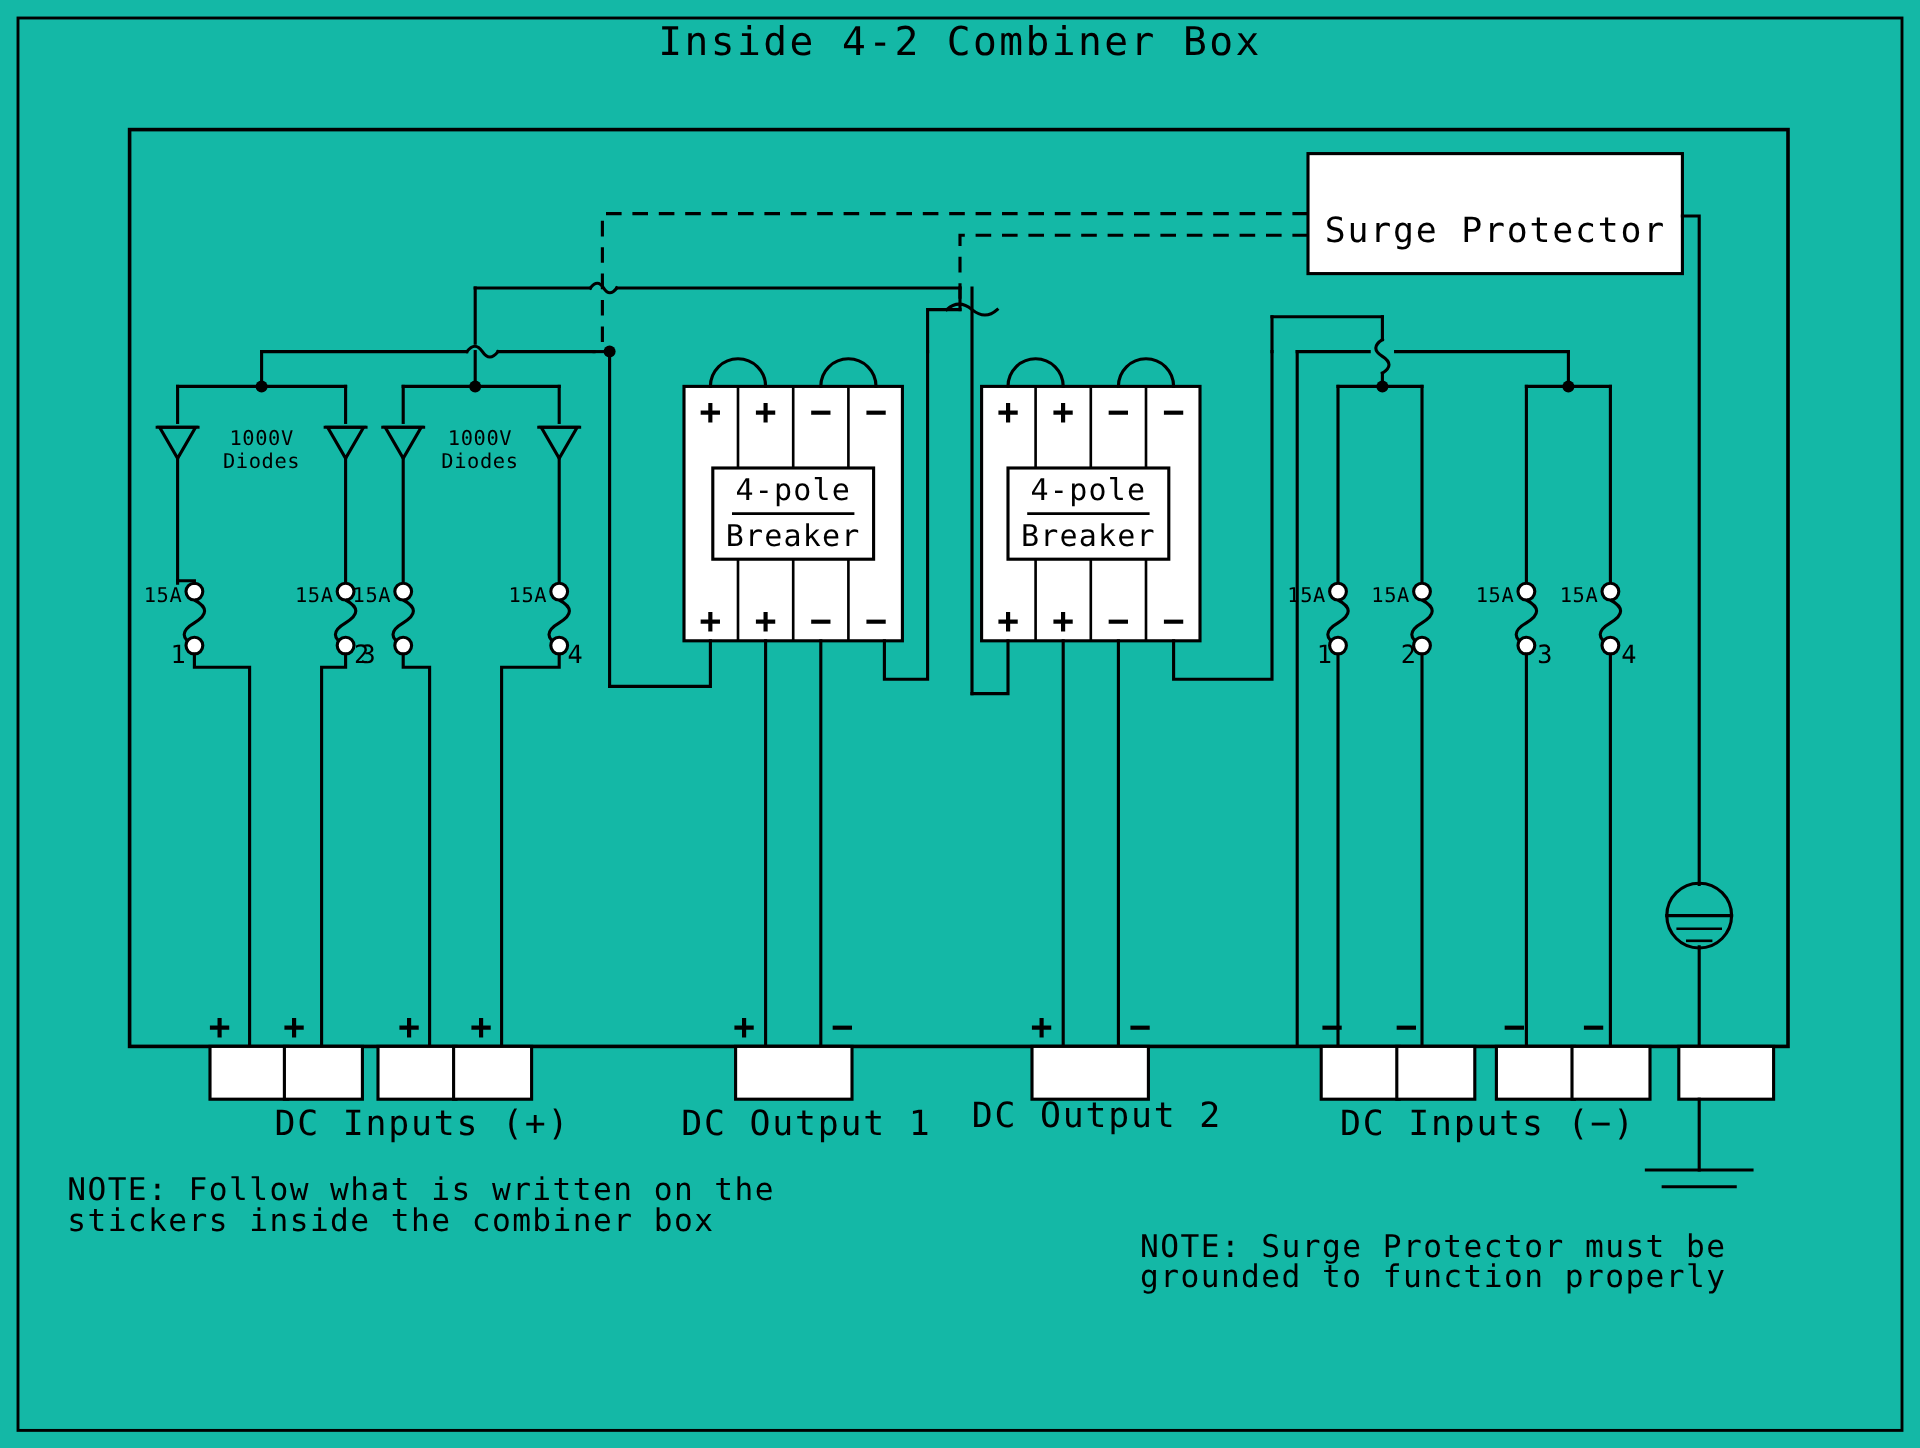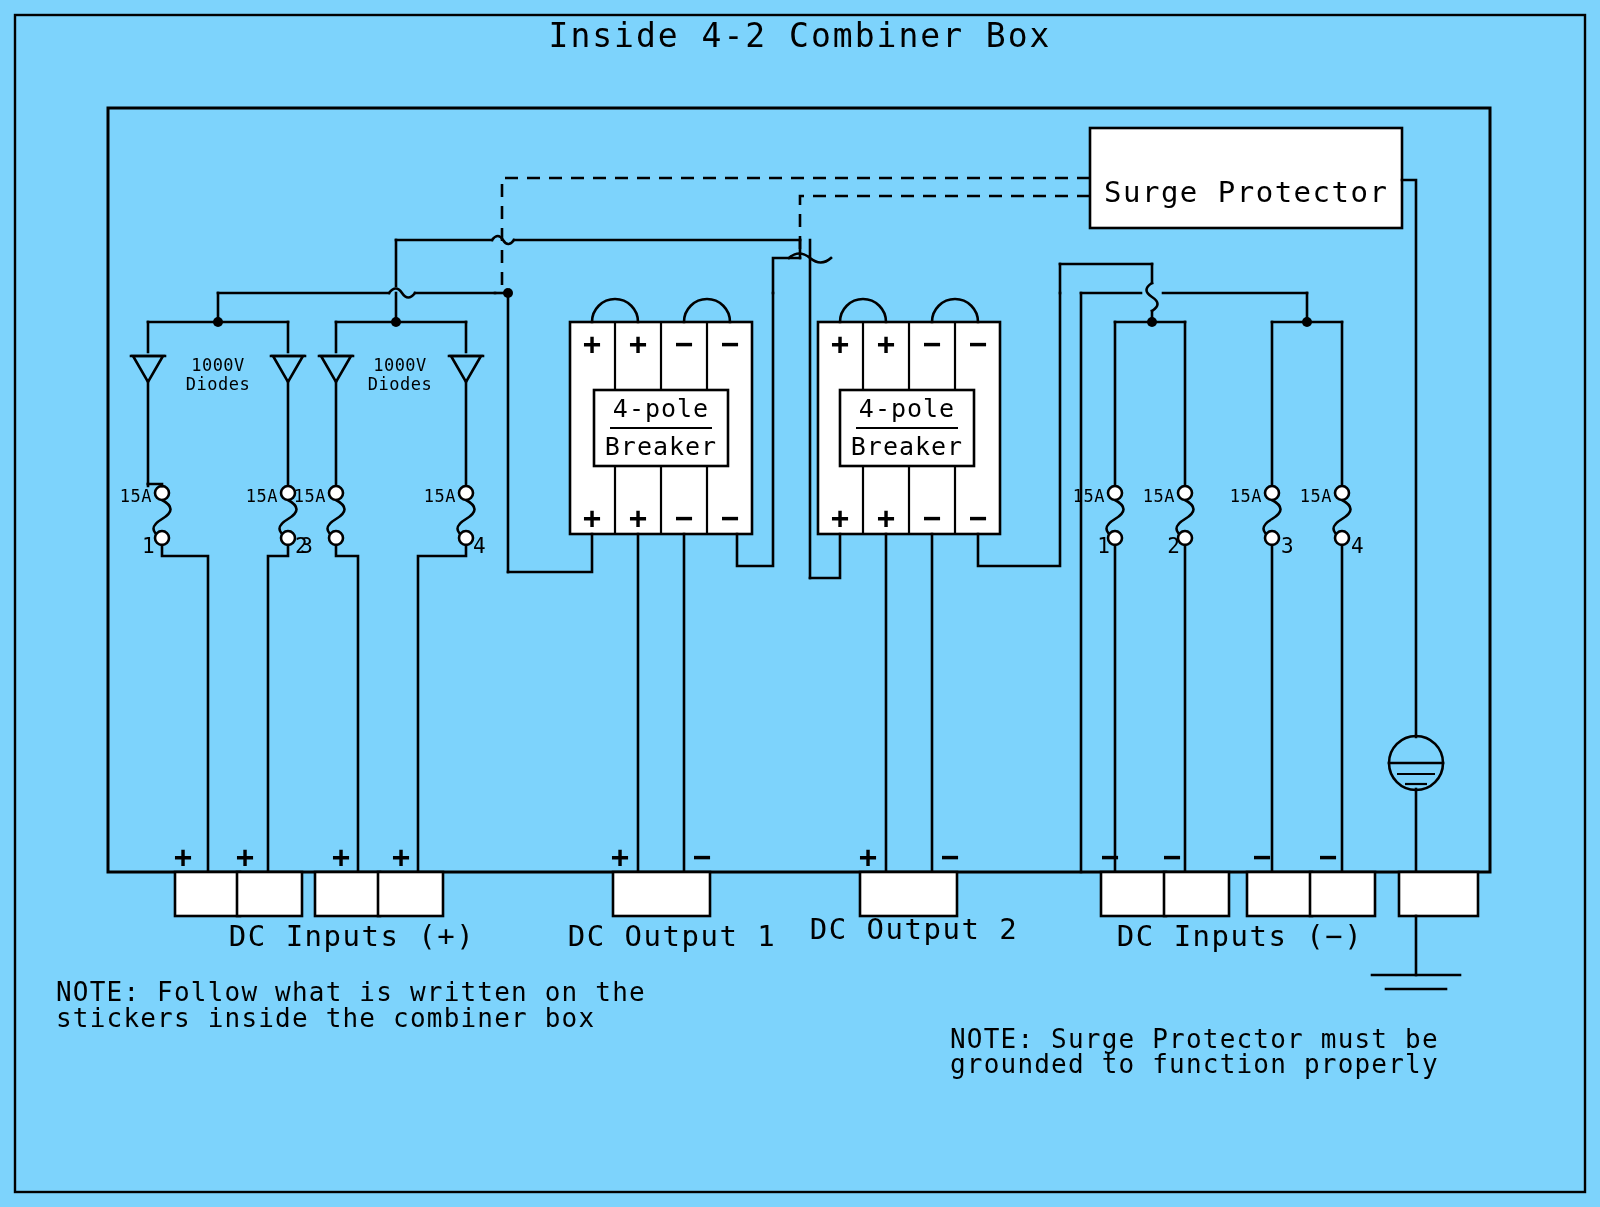--- a/index.html
+++ b/index.html
@@ -10,21 +10,21 @@
   body {
     width: 1600px;
     height: 1207px;
     font-family: "DejaVu Sans Mono", monospace;
     overflow: hidden;
   }
   #sheet {
     position: relative;
     width: 1600px;
     height: 1207px;
-    background: #7dd3fc;
+    background: #14b8a6;
   }
   svg#diagram {
     display: block;
     width: 1600px;
     height: 1207px;
   }
   .wire {
     stroke: #000000;
     stroke-width: 2.6;
     fill: none;

